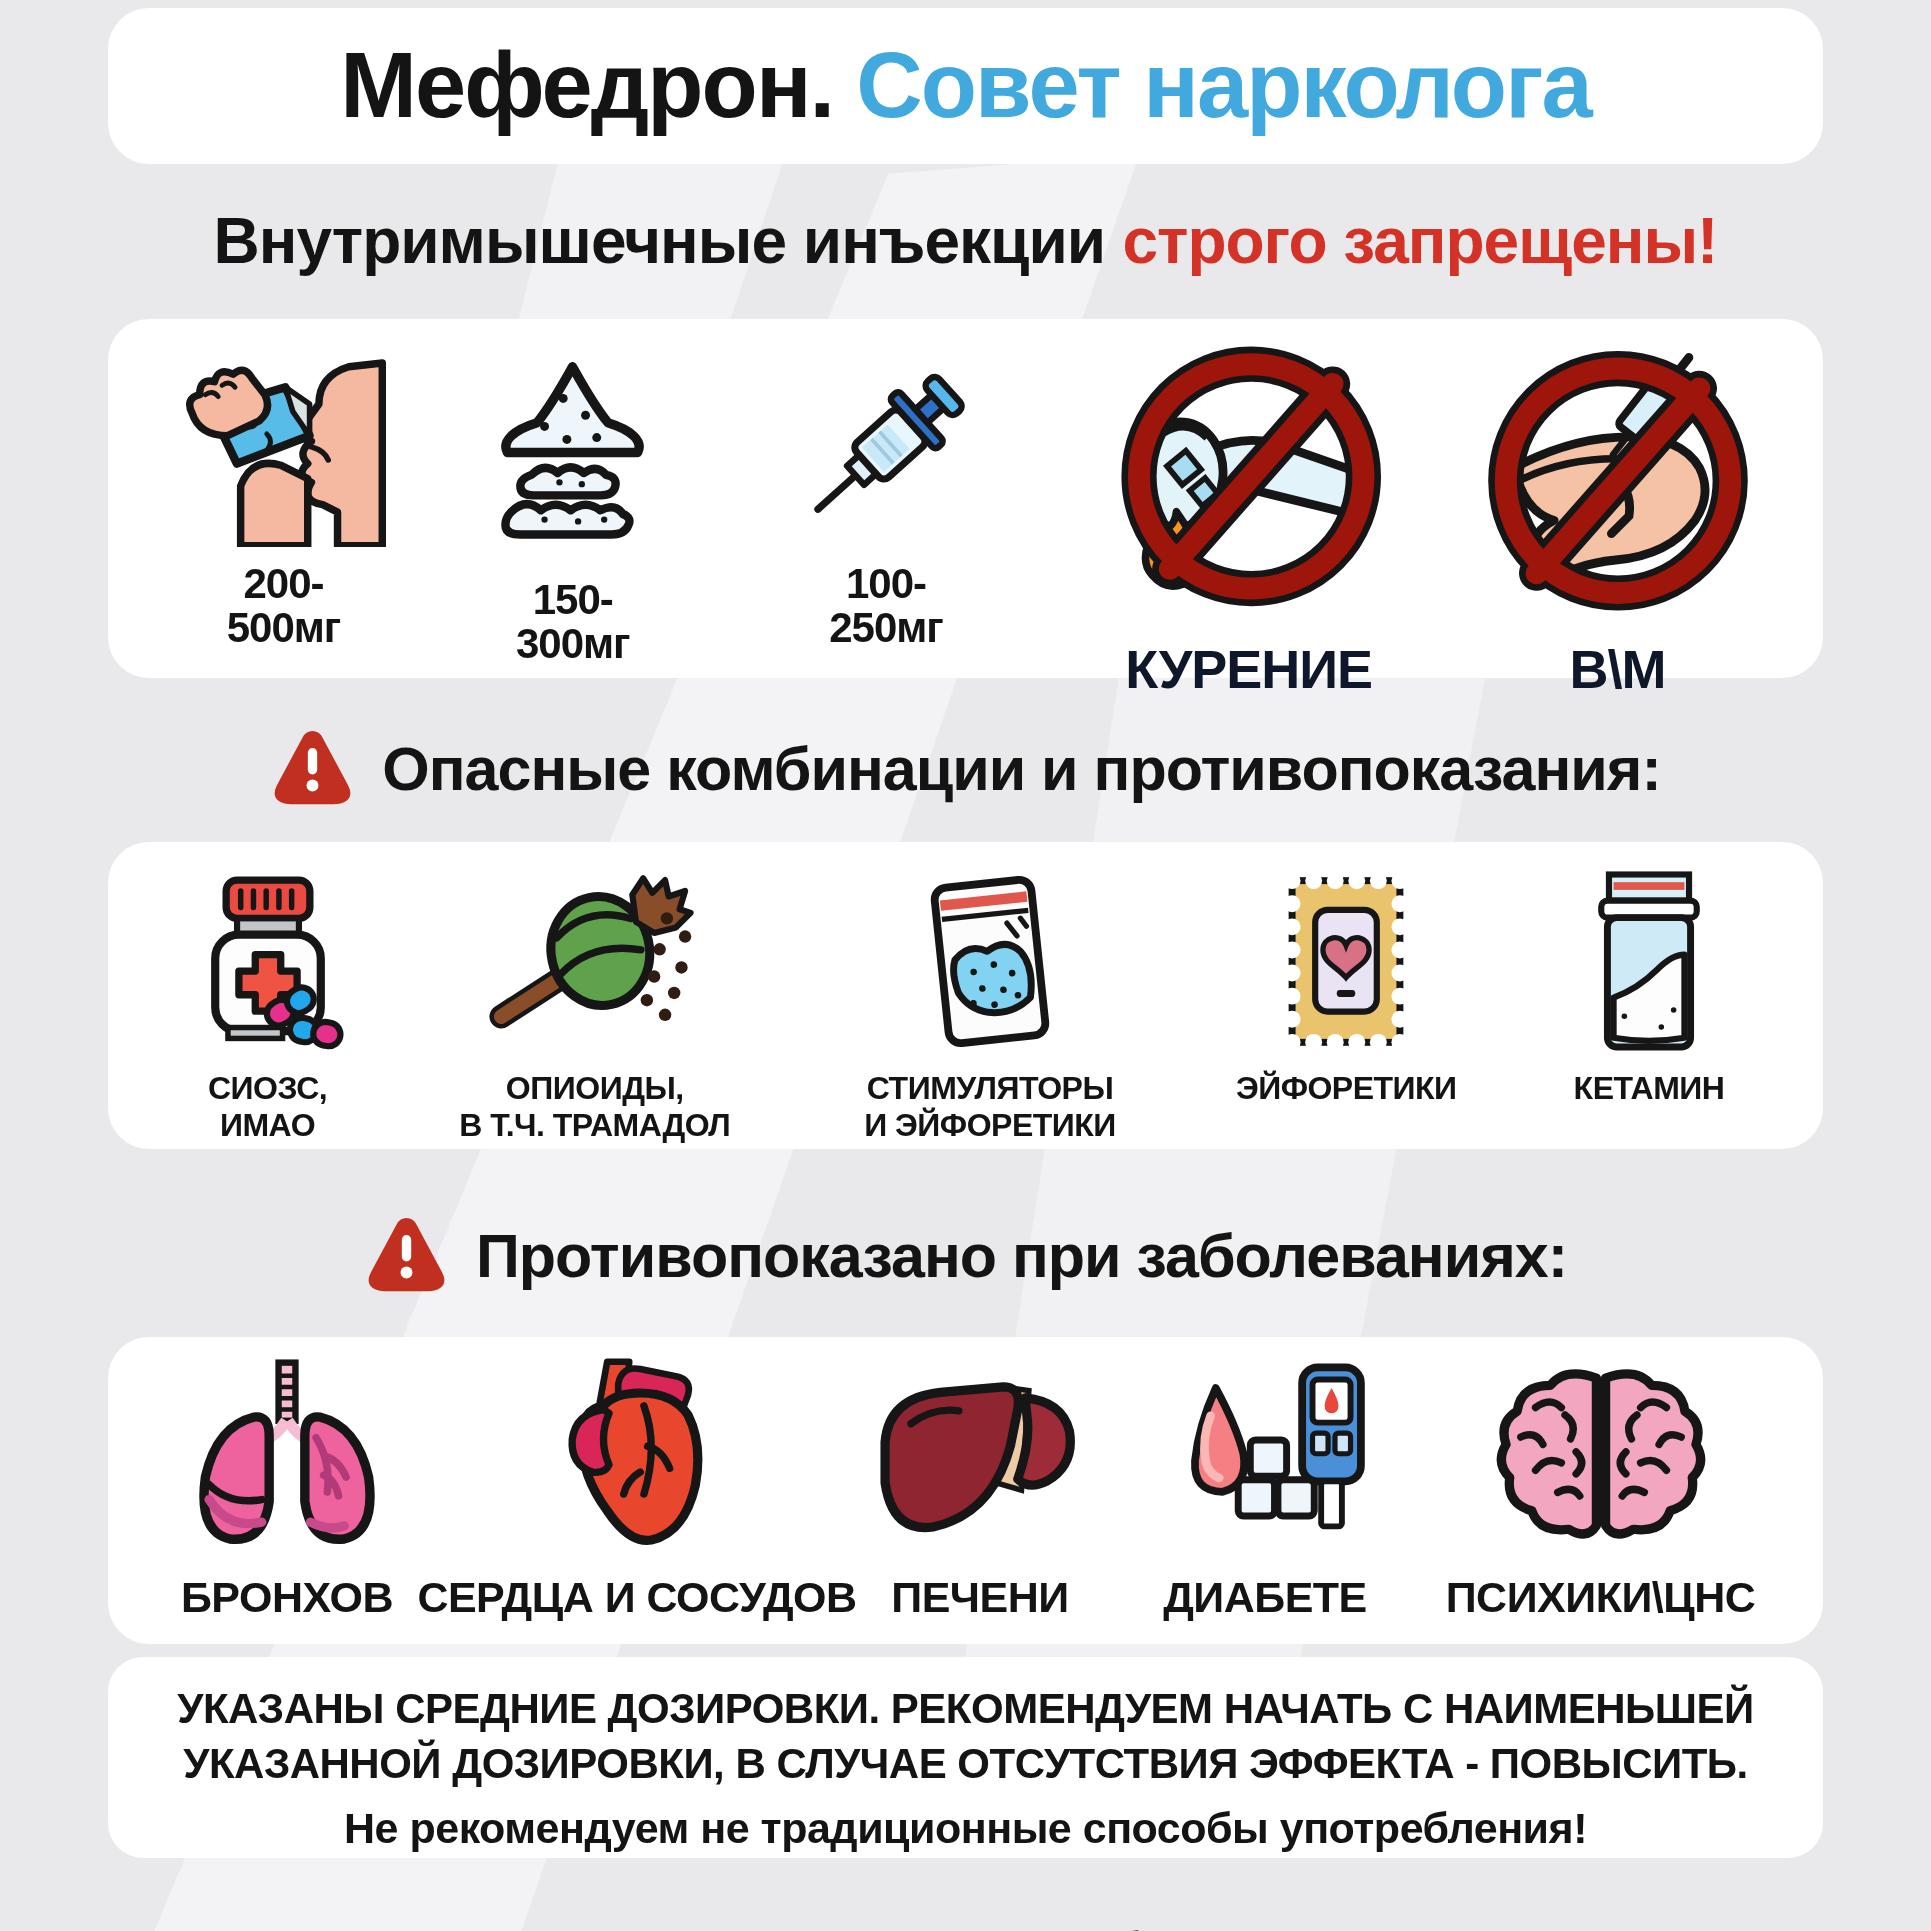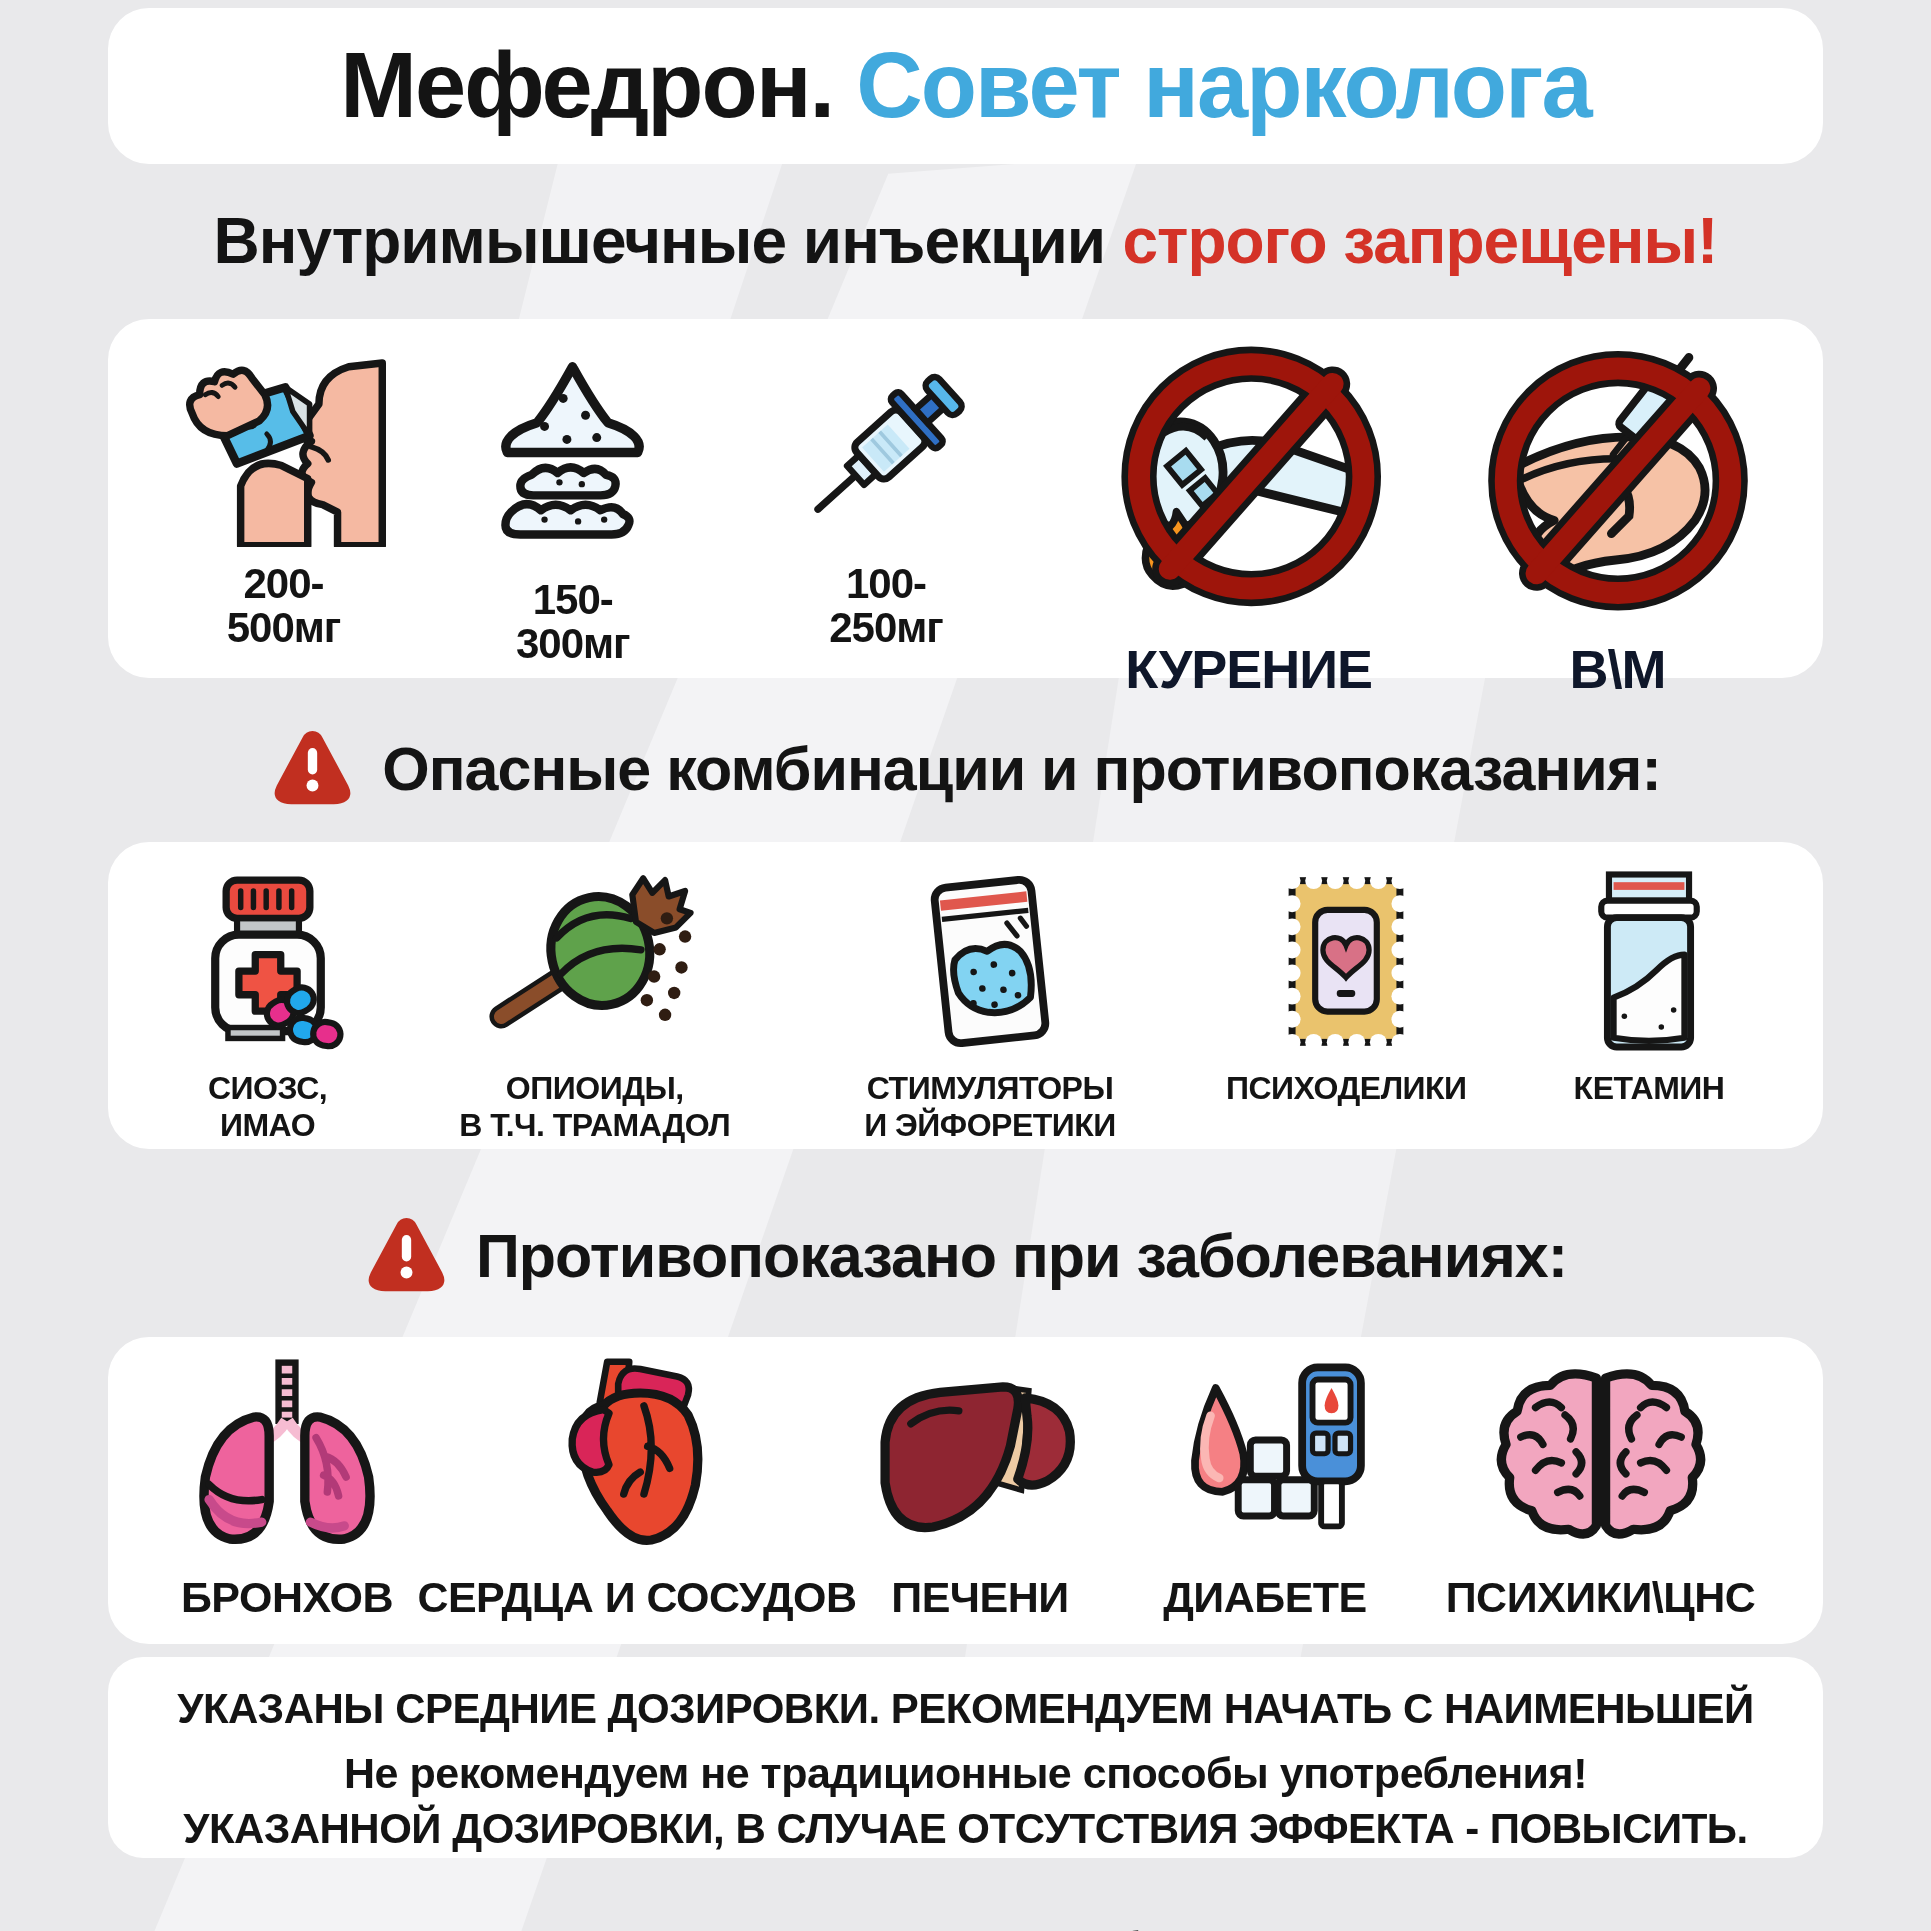--- a/index.html
+++ b/index.html
@@ -328,21 +328,21 @@
               <circle cx="85" cy="70" r="5.5"></circle>
               <circle cx="85" cy="85" r="5.5"></circle>
               <circle cx="85" cy="100" r="5.5"></circle>
           </g>
           <rect x="30" y="29" width="40" height="66" rx="8" fill="#e9e3f4" stroke="#161616" stroke-width="4"></rect>
           <path d="M50 52 c-3 -8 -15 -6 -15 3 c0 8 9 11 15 18 c6 -7 15 -10 15 -18 c0 -9 -12 -11 -15 -3 Z" fill="#d87186" stroke="#161616" stroke-width="3.4"></path>
           <rect x="44" y="81" width="12" height="4.5" rx="2" fill="#161616"></rect>
         </svg>
       </div>
       <div class="combo-label">
-        <span>ПСИХОДЕЛИКИ</span>
+        <span>ЭЙФОРЕТИКИ</span>
         <span></span>
       </div>
     </div>
 
     <div class="col cc5">
       <div class="ib ib-combo">
         <svg width="154" height="193" viewBox="0 0 100 125">
           <rect x="24" y="6" width="52" height="17" fill="#d6eef8" stroke="#161616" stroke-width="4"></rect>
           <rect x="27" y="11" width="46" height="5" fill="#e0574d"></rect>
           <rect x="19" y="23" width="62" height="11" rx="4" fill="#ffffff" stroke="#161616" stroke-width="4"></rect>
@@ -442,22 +442,22 @@
           <path d="M22 24 q8 -6 14 0 M14 40 q8 -4 12 4 M22 58 q6 -8 14 -4 M38 28 q7 5 3 13 M34 70 q8 -4 12 2 M44 48 q6 6 0 12" stroke="#161616" stroke-width="4" fill="none" stroke-linecap="round"></path>
           <path d="M93 24 q-8 -6 -14 0 M101 40 q-8 -4 -12 4 M93 58 q-6 -8 -14 -4 M77 28 q-7 5 -3 13 M81 70 q-8 -4 -12 2 M71 48 q-6 6 0 12" stroke="#161616" stroke-width="4" fill="none" stroke-linecap="round"></path>
         </svg>
       </div>
       <div class="dis-label">ПСИХИКИ\ЦНС</div>
     </div>
   </section>
 
   <section class="card footnote-card">
     <div class="fn">УКАЗАНЫ СРЕДНИЕ ДОЗИРОВКИ. РЕКОМЕНДУЕМ НАЧАТЬ С НАИМЕНЬШЕЙ</div>
+    <div class="fn">УКАЗАННОЙ ДОЗИРОВКИ, В СЛУЧАЕ ОТСУТСТВИЯ ЭФФЕКТА - ПОВЫСИТЬ.</div>
     <div class="fn fn3">Не рекомендуем не традиционные способы употребления!</div>
-    <div class="fn">УКАЗАННОЙ ДОЗИРОВКИ, В СЛУЧАЕ ОТСУТСТВИЯ ЭФФЕКТА - ПОВЫСИТЬ.</div>
   </section>
 
   <footer class="footer">
     <span>Наркологическая служба KRAKEN.</span>
     
   </footer>
 </div>
 
 
 </body></html>

